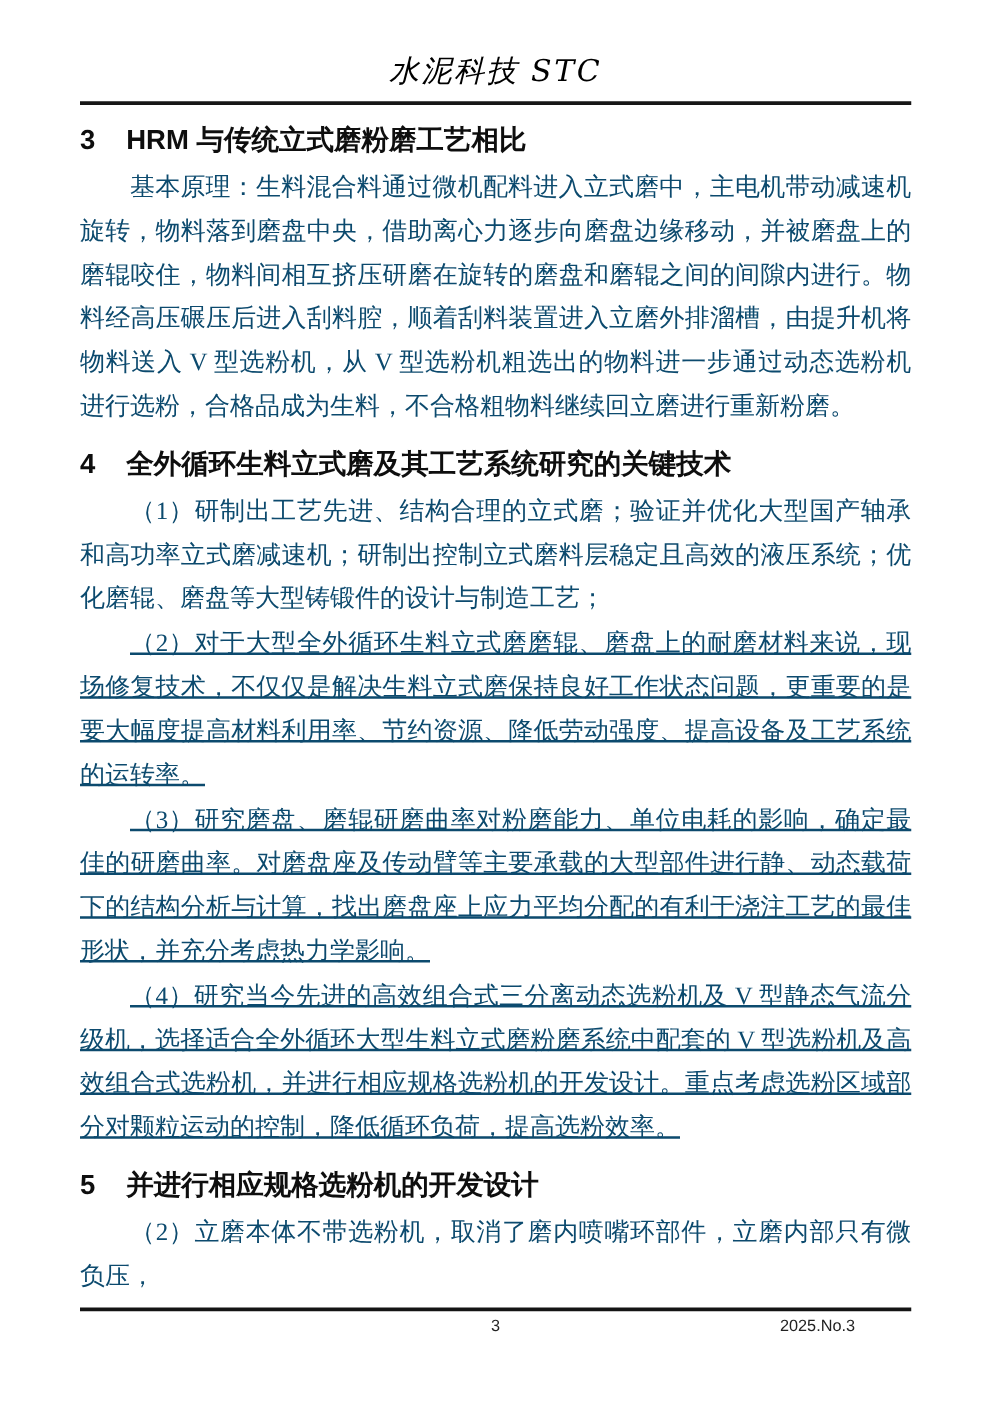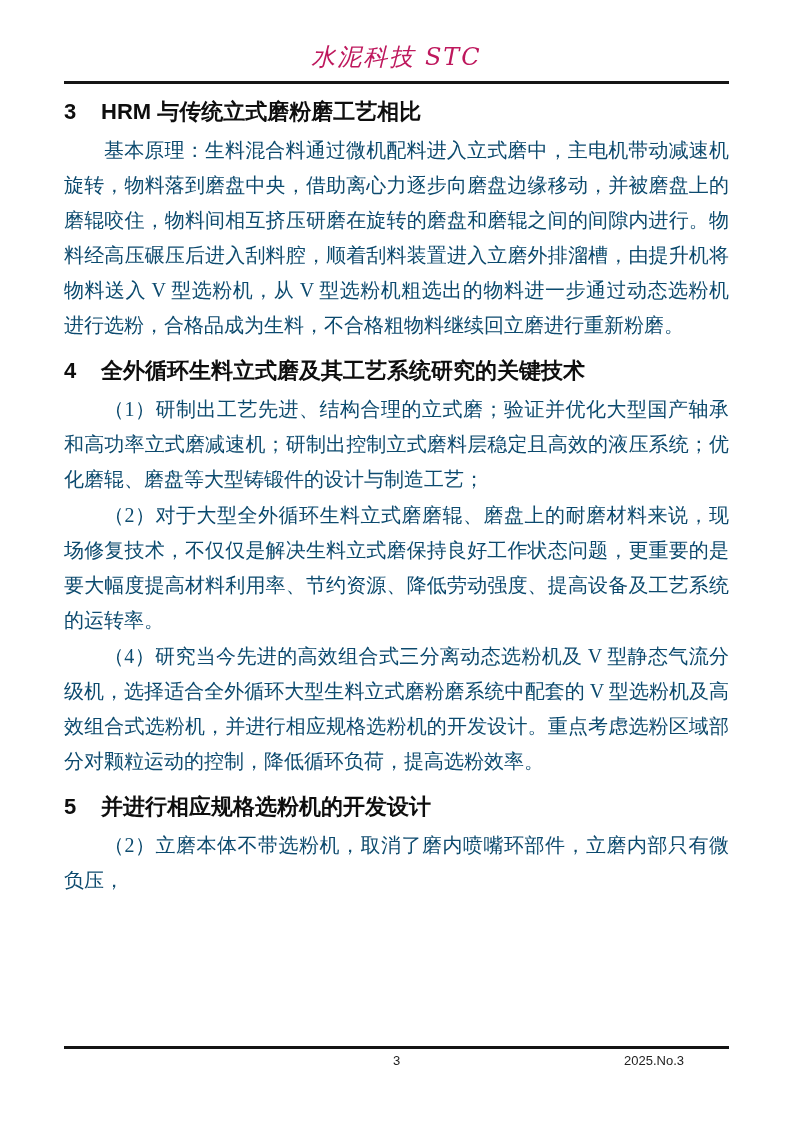--- a/index.html
+++ b/index.html
@@ -23,21 +23,21 @@
     top: 0;
   }
   .journal-title {
     margin-top: 42px;
     text-align: center;
     font-family: "DejaVu Serif", "Liberation Serif", serif;
     font-style: italic;
     font-size: 24px;
     line-height: 30px;
     letter-spacing: 2px;
-    color: #be185d;
+    color: #000000;
   }
   .header-rule {
     margin-top: 9px;
     border: none;
     border-top: 3px solid #161616;
     height: 0;
   }
   .section-heading {
     margin: 13px 0 6px 0;
     font-family: "Liberation Sans", "DejaVu Sans", sans-serif;
@@ -56,20 +56,21 @@
     margin: 0 0 1px 0;
     font-size: 20px;
     line-height: 35px;
     text-align: justify;
     text-justify: inter-ideograph;
     text-indent: 2em;
     color: #0c4a6e;
   }
   .section-block .body-para + .body-para {
     margin-top: 0;
+    text-decoration: underline;
   }
   .footer {
     position: absolute;
     left: 64px;
     right: 64px;
     top: 1046px;
   }
   .footer-rule {
     border: none;
     border-top: 3px solid #141414;
@@ -114,20 +115,21 @@
       <p class="body-para">基本原理：生料混合料通过微机配料进入立式磨中，主电机带动减速机旋转，物料落到磨盘中央，借助离心力逐步向磨盘边缘移动，并被磨盘上的磨辊咬住，物料间相互挤压研磨在旋转的磨盘和磨辊之间的间隙内进行。物料经高压碾压后进入刮料腔，顺着刮料装置进入立磨外排溜槽，由提升机将物料送入 V 型选粉机，从 V 型选粉机粗选出的物料进一步通过动态选粉机进行选粉，合格品成为生料，不合格粗物料继续回立磨进行重新粉磨。</p>
     </div>
 
     <div class="section-block">
       <h2 class="section-heading">
         <span class="sec-num">4</span>
         <span class="sec-title">全外循环生料立式磨及其工艺系统研究的关键技术</span>
       </h2>
       <p class="body-para">（1）研制出工艺先进、结构合理的立式磨；验证并优化大型国产轴承和高功率立式磨减速机；研制出控制立式磨料层稳定且高效的液压系统；优化磨辊、磨盘等大型铸锻件的设计与制造工艺；</p>
       <p class="body-para">（2）对于大型全外循环生料立式磨磨辊、磨盘上的耐磨材料来说，现场修复技术，不仅仅是解决生料立式磨保持良好工作状态问题，更重要的是要大幅度提高材料利用率、节约资源、降低劳动强度、提高设备及工艺系统的运转率。</p>
+      <p class="body-para">（3）研究磨盘、磨辊研磨曲率对粉磨能力、单位电耗的影响，确定最佳的研磨曲率。对磨盘座及传动臂等主要承载的大型部件进行静、动态载荷下的结构分析与计算，找出磨盘座上应力平均分配的有利于浇注工艺的最佳形状，并充分考虑热力学影响。</p>
       <p class="body-para">（4）研究当今先进的高效组合式三分离动态选粉机及 V 型静态气流分级机，选择适合全外循环大型生料立式磨粉磨系统中配套的 V 型选粉机及高效组合式选粉机，并进行相应规格选粉机的开发设计。重点考虑选粉区域部分对颗粒运动的控制，降低循环负荷，提高选粉效率。</p>
     </div>
 
     <div class="section-block">
       <h2 class="section-heading">
         <span class="sec-num">5</span>
         <span class="sec-title">并进行相应规格选粉机的开发设计</span>
       </h2>
       <p class="body-para">（2）立磨本体不带选粉机，取消了磨内喷嘴环部件，立磨内部只有微负压，</p>
     </div>

